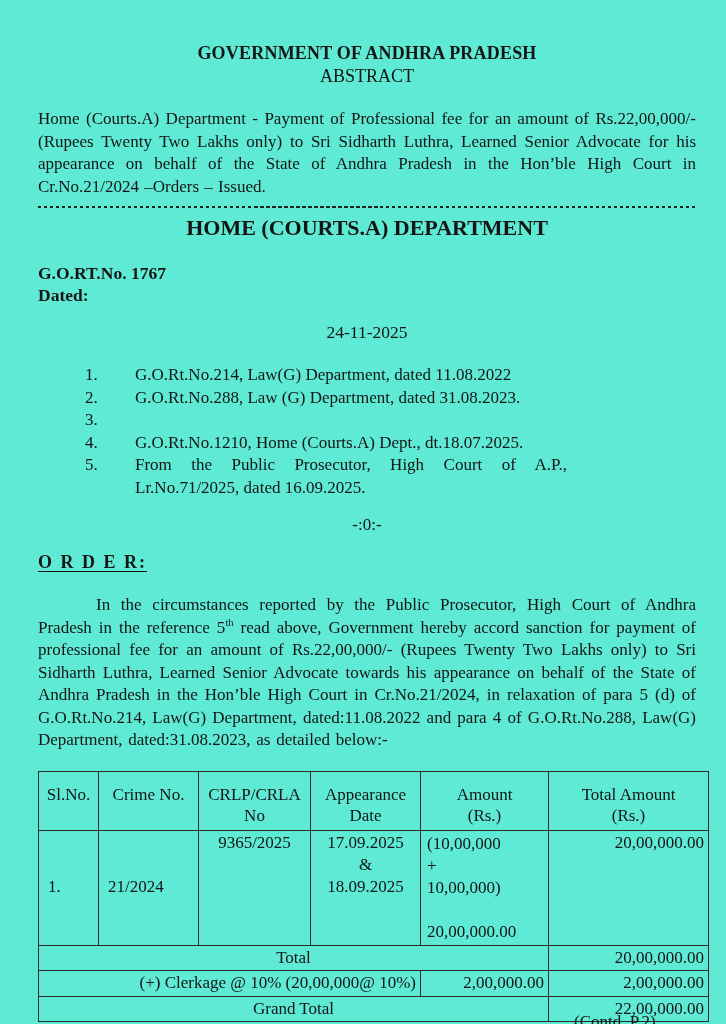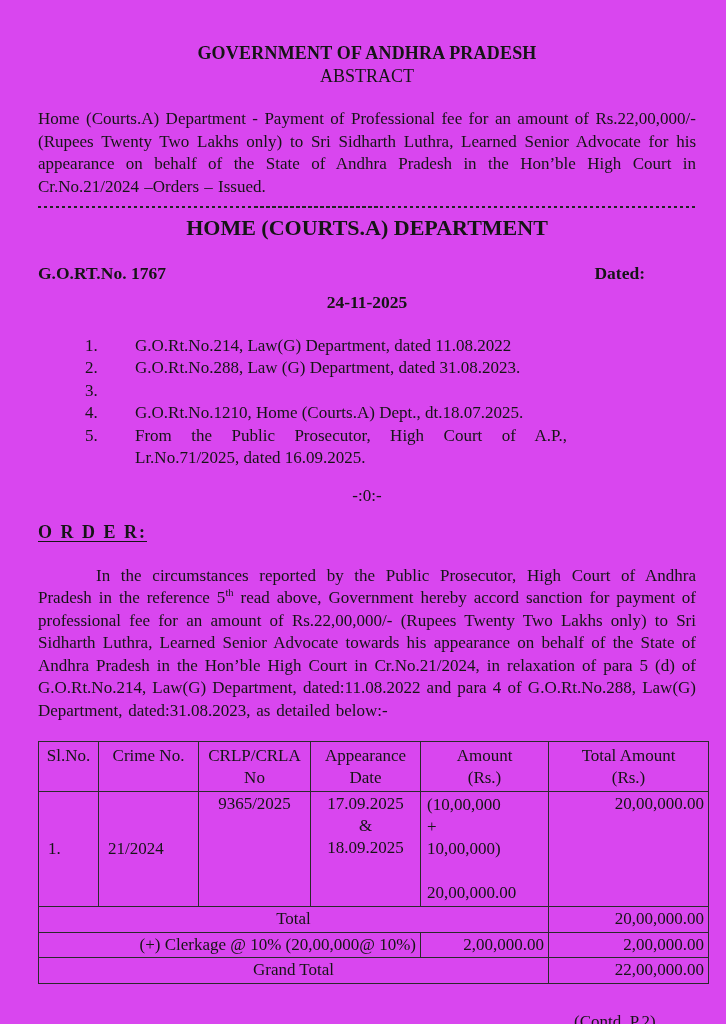--- a/index.html
+++ b/index.html
@@ -2,21 +2,21 @@
 <html><head>
 <meta charset="utf-8">
 <style>
   * { margin: 0; padding: 0; box-sizing: border-box; }
   html, body { background: #e8e8e8; }
   .page {
     position: relative;
     width: 726px;
     height: 1024px;
     margin: 0 auto;
-    background: #d946ef;
+    background: #5eead4;
     color: #151515;
     font-family: "Liberation Serif", "DejaVu Serif", serif;
     font-size: 17px;
     line-height: 22.5px;
     overflow: hidden;
   }
   .doc { padding: 42px 30px 0 38px; }
   .bold { font-weight: bold; }
 
   .gov-title { font-size: 18px; font-weight: bold; text-align: center; line-height: 22px; letter-spacing: 0.2px; }
@@ -28,23 +28,23 @@
     margin-top: 7px;
     height: 3px;
     background: repeating-linear-gradient(to right, #222 0 3.5px, transparent 3.5px 6px);
     background-position: 0 1px;
     background-size: 100% 2px;
     background-repeat: repeat-x;
   }
 
   .dept-heading { margin-top: 9px; font-size: 22px; font-weight: bold; text-align: center; }
 
-  .go-row { margin-top: 22px; display: flex; justify-content: space-between; font-weight: bold; font-size: 17.5px; }
+  .go-row { margin-top: 22px; display: flex; justify-content: space-between; font-weight: bold; font-size: 17.5px; flex-direction: column; }
   .go-row .dated { margin-right: 51px; }
-  .order-date { text-align: center; font-weight: bold; font-size: 17.5px; margin-top: 7px; }
+  .order-date { text-align: center; font-weight: normal; font-size: 17.5px; margin-top: 14px; }
   .read-following { text-align: right; font-weight: bold; font-size: 17.5px; margin-top: 1px; padding-right: 33px; }
 
   .ref-list { margin-top: 21px; margin-left: 47px; }
   .ref-item { display: flex; }
   .ref-num { width: 50px; flex: 0 0 50px; }
   .ref-text { width: 432px; text-align: justify; }
 
   .divider-mark { text-align: center; margin-top: 15px; }
 
   .order-heading {
@@ -65,21 +65,21 @@
     width: 670px;
     table-layout: fixed;
     font-size: 17px;
   }
   .fee-table th, .fee-table td {
     border: 1.6px solid #2a2a2a;
     font-weight: normal;
     padding: 1px 4px;
     vertical-align: top;
   }
-  .fee-table th { text-align: center; white-space: pre-line; line-height: 21.5px; padding-top: 3px; padding-bottom: 3px; margin-top: 42px; }
+  .fee-table th { text-align: center; white-space: pre-line; line-height: 21.5px; padding-top: 12px; padding-bottom: 3px; margin-top: 42px; }
   .col-sl { width: 60px; }
   .col-crime { width: 100px; }
   .col-crlp { width: 112px; }
   .col-appear { width: 110px; }
   .col-amount { width: 128px; }
   .col-total { width: 160px; }
 
   .fee-table .cell-mid { vertical-align: middle; padding-left: 9px; }
   .fee-table .cell-center { text-align: center; white-space: pre-line; line-height: 22px; }
   .fee-table td.data-cell { height: 96px; }

